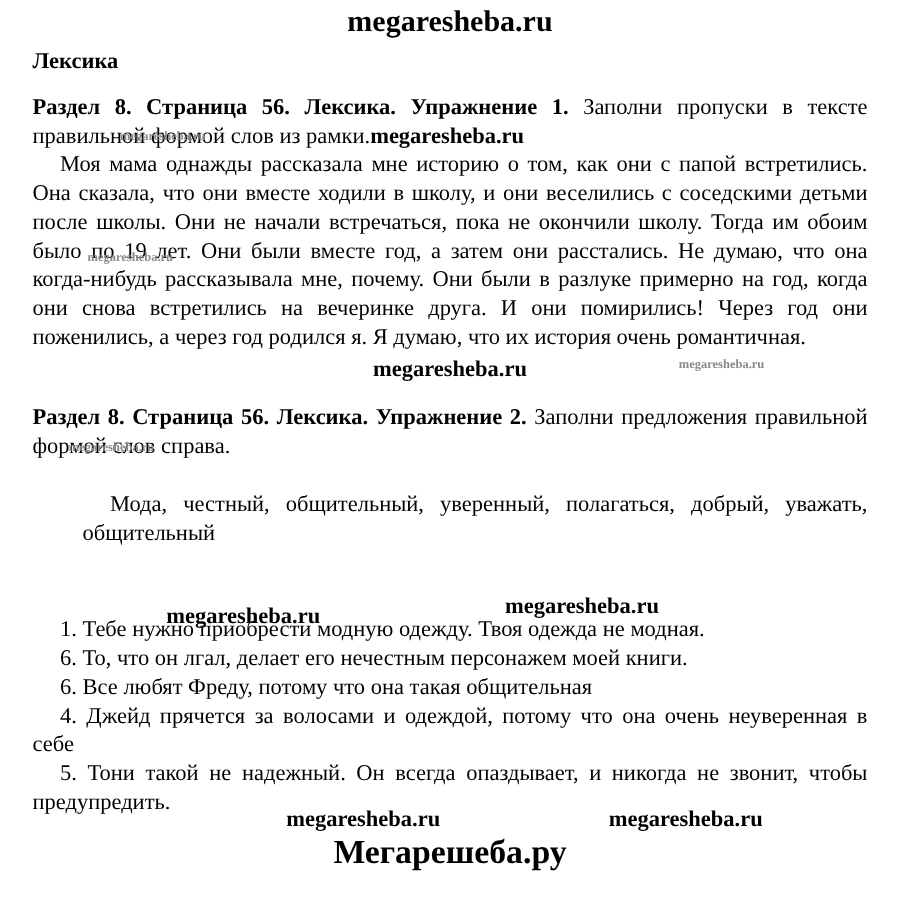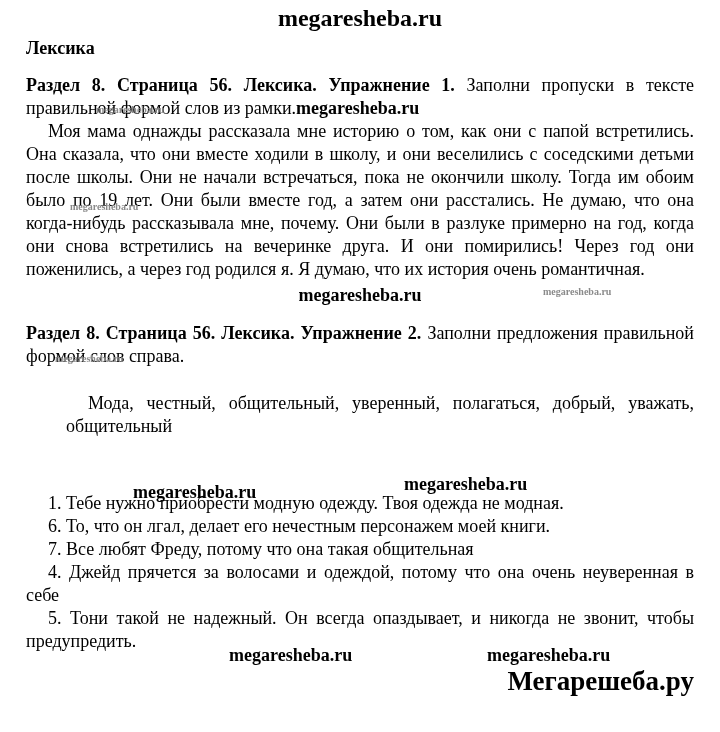--- a/index.html
+++ b/index.html
@@ -14,21 +14,21 @@
   .site-header { text-align:center; font-weight:bold; font-size:24px; line-height:32px; }
   .section-title { font-weight:bold; font-size:18px; line-height:22px; margin-top:3px; }
   .heading { text-align:justify; margin-top:15px; }
   .para { text-align:justify; text-indent:22px; }
   .answer { font-weight:bold; text-decoration:underline; margin-top:14px; }
   .wm-center { text-align:center; font-weight:bold; margin-top:3px; }
   .word-bank { margin-top:24px; text-indent:22px; text-align:justify;margin-left:40px; }
   .list { margin-top:54px; }
   .list-item { text-indent:22px; text-align:justify; }
   .list-item.gap { margin-top:5px; }
-  .footer { text-align:right; font-weight:bold; font-size:27px; line-height:32px; margin-top:12px; }
+  .footer { text-align:center; font-weight:bold; font-size:27px; line-height:32px; margin-top:12px; }
   .wm-inline { font-weight:bold; }
   .wm-bold-abs { position:absolute; font-weight:bold; font-size:18px; white-space:nowrap; }
   .wm-small { position:absolute; font-weight:bold; font-size:10px; color:#8a8a8a; white-space:nowrap; }
 </style>
 </head>
 <body>
 
 <div class="page">
 
   <div class="site-header">megaresheba.ru</div>
@@ -41,21 +41,21 @@
 
   <div class="wm-center">megaresheba.ru</div>
 
   <p class="heading"><b>Раздел 8. Страница 56. Лексика. Упражнение 2.</b><span> Заполни предложения правильной формой слов справа.</span></p>
 
   <p class="word-bank">Мода, честный, общительный, уверенный, полагаться, добрый, уважать, общительный</p>
 
   <div class="list">
     <p class="list-item">1. Тебе нужно приобрести модную одежду. Твоя одежда не модная.</p>
     <p class="list-item">6. То, что он лгал, делает его нечестным персонажем моей книги.</p>
-    <p class="list-item">7. Все любят Фреду, потому что она такая общительная</p>
+    <p class="list-item">6. Все любят Фреду, потому что она такая общительная</p>
     <p class="list-item">4. Джейд прячется за волосами и одеждой, потому что она очень неуверенная в себе</p>
     <p class="list-item">5. Тони такой не надежный. Он всегда опаздывает, и никогда не звонит, чтобы предупредить.</p>
   </div>
 
   <div class="footer">Мегарешеба.ру</div>
 
 </div>
 
 <span class="wm-small" style="left:96px; top:98px;">megaresheba.ru</span>
 <span class="wm-small" style="left:70px; top:195px;">megaresheba.ru</span>

